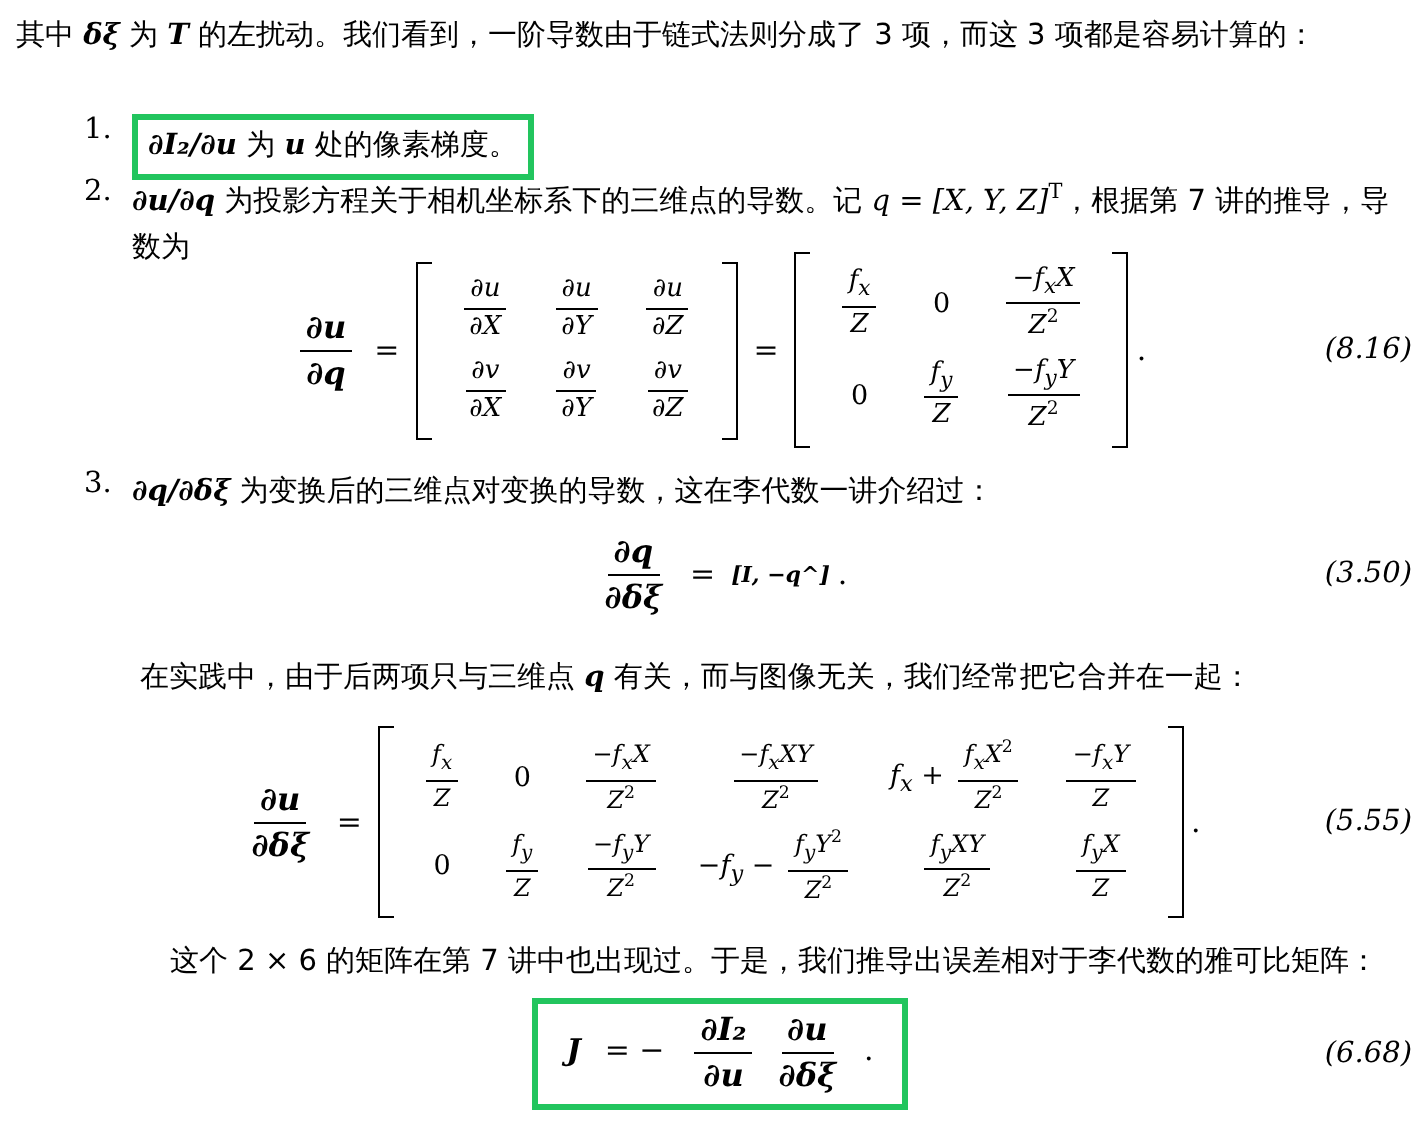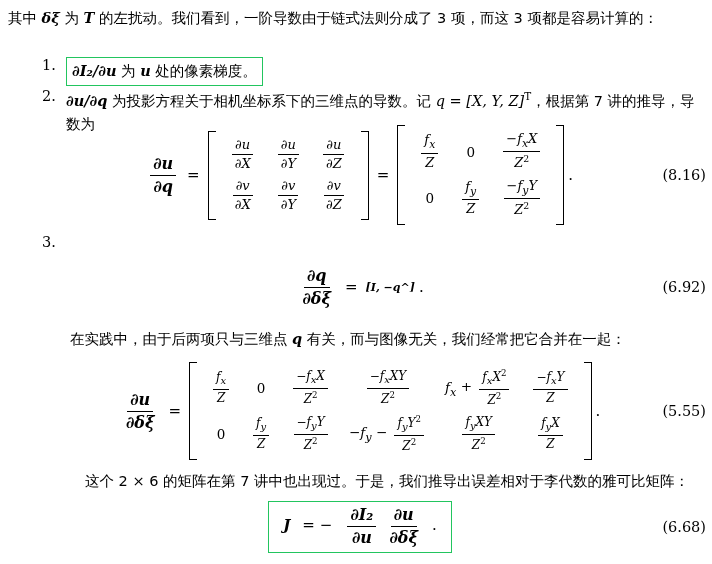--- a/index.html
+++ b/index.html
@@ -24,21 +24,21 @@
   .para {
     font-size: 15px;
     line-height: 1.62;
     text-align: justify;
   }
   .zh { font-family: "DejaVu Sans", sans-serif; font-size: 14.5px; }
   .mi { font-family: "DejaVu Serif", serif; font-style: italic; text-align: center; }
   .mb { font-family: "DejaVu Serif", serif; font-style: italic; font-weight: bold; }
   .mr { font-family: "DejaVu Serif", serif; font-style: normal; }
   .boxed {
-    border: 1px solid #22c55e;
+    border: 3px solid #22c55e;
     padding: 1px 5px 2px 5px;
     display: inline-block;
   }
 
   
   #top-para {
     position: absolute;
     left: 8px;
     top: 6px;
     width: 700px;
@@ -74,20 +74,21 @@
   .eq-center {
     margin: 0 auto;
     display: flex;
     align-items: center;
   }
   .eq-tag {
     position: absolute;
     right: 10px;
     font-family: "DejaVu Serif", serif;
     font-size: 14.5px;
+    font-style: italic;
   }
   #eq816 { top: 135px; height: 80px; }
   #eq817 { top: 268px; height: 38px; }
   #eq818 { top: 370px; height: 82px; }
   #eq819 { top: 505px; height: 44px; }
 
   
   .frac {
     display: inline-flex;
     flex-direction: column;
@@ -245,33 +246,36 @@
         </span>
         <span class="brk r"></span>
       </span>
       <span class="dot">.</span>
     </div>
     <span class="eq-tag">(8.16)</span>
   </div>
 
   <div class="list-item" id="item3">
     <div class="list-num">3.</div>
+    <div class="list-body">
+      <span class="mb">∂q/∂δξ</span><span class="zh"> 为变换后的三维点对变换的导数，这在李代数一讲介绍过：</span>
+    </div>
   </div>
 
   <div class="eq-block" id="eq817">
     <div class="eq-center">
       <span class="frac">
         <span class="num mb">∂q</span>
         <span class="den mb">∂δξ</span>
       </span>
       <span class="eqsign">=</span>
       <span class="mb" style="font-size:11px;">[I, −q^]</span>
       <span class="dot">.</span>
     </div>
-    <span class="eq-tag">(6.92)</span>
+    <span class="eq-tag">(3.50)</span>
   </div>
 
   <div class="zh" id="practice-para">
     <span style="display:inline-block;width:28px;"></span><span>在实践中，由于后两项只与三维点 </span><span class="mb">q</span><span> 有关，而与图像无关，我们经常把它合并在一起：</span>
   </div>
 
   <div class="eq-block" id="eq818">
     <div class="eq-center">
       <span class="frac">
         <span class="num mb">∂u</span>

